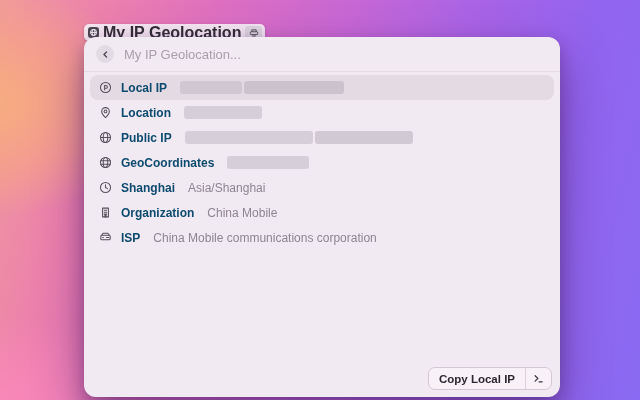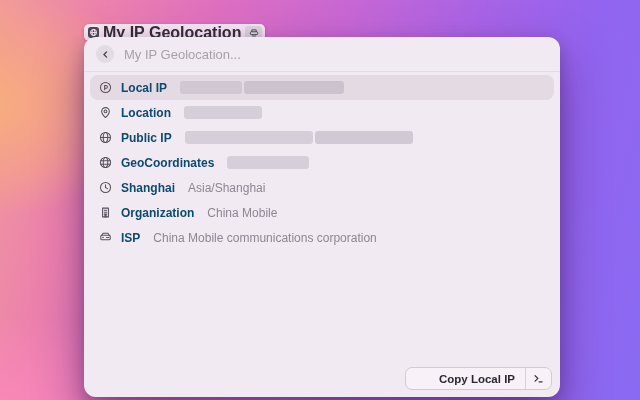--- a/index.html
+++ b/index.html
@@ -40,21 +40,21 @@
   .row .icon{width:13px;height:13px;color:#57515d;flex:0 0 auto;display:flex;}
   .row .label{font-size:12px;font-weight:700;color:#0c4a6e;white-space:nowrap;}
   .row .value{font-size:12px;color:#8d8692;margin-left:4px;white-space:nowrap;}
   .redact{display:flex;gap:2px;margin-left:4px;}
   .redact i{display:block;height:13px;border-radius:3px;background:#d6ced8;}
   .redact i:nth-child(2){background:#d1c9d4;}
   .row.selected .redact i{background:#d0c7d3;}
   .row.selected .redact i:nth-child(2){background:#cbc2ce;}
 
   .footer{position:absolute;right:8px;bottom:7px;height:21px;display:flex;align-items:stretch;
-       border:1px solid #d2c9d4;border-radius:7px;background:#f8f2f8;overflow:hidden;padding-left:23px;}
+       border:1px solid #d2c9d4;border-radius:7px;background:#f8f2f8;overflow:hidden;}
   .footer .copy{display:flex;align-items:center;padding:0 10px;font-size:11.5px;font-weight:700;
        color:#2b2630;cursor:pointer;}
   .footer .sep{width:1px;background:#d9d0da;}
   .footer .term{width:25px;display:flex;align-items:center;justify-content:center;color:#3a3540;cursor:pointer;}
 
   svg{display:block;}
 </style>
 </head>
 <body>
 

